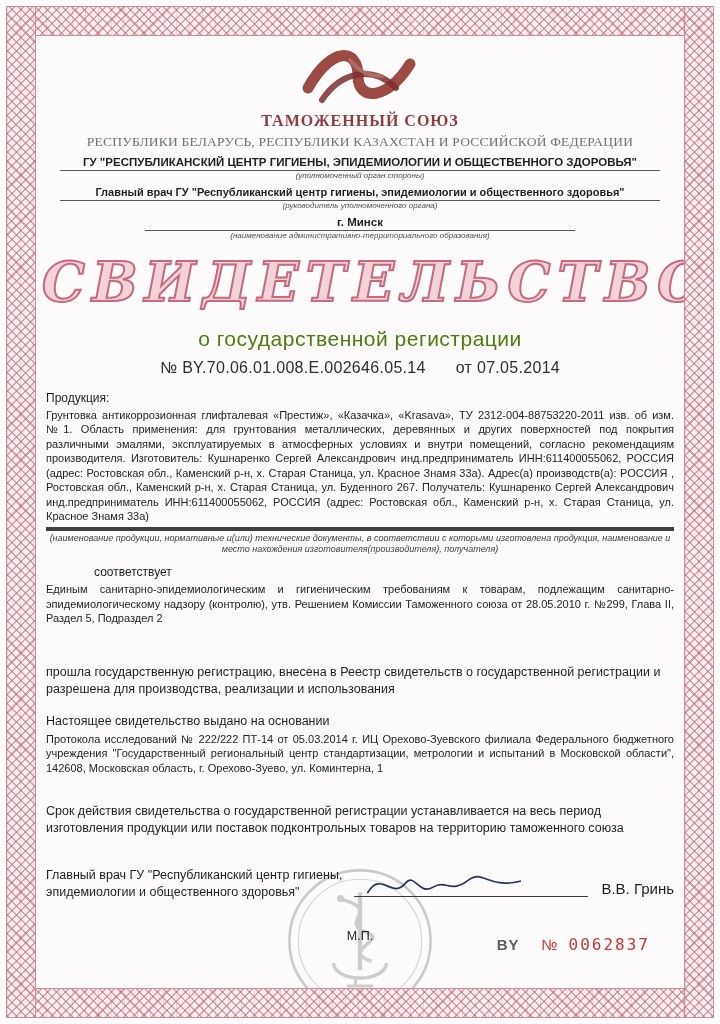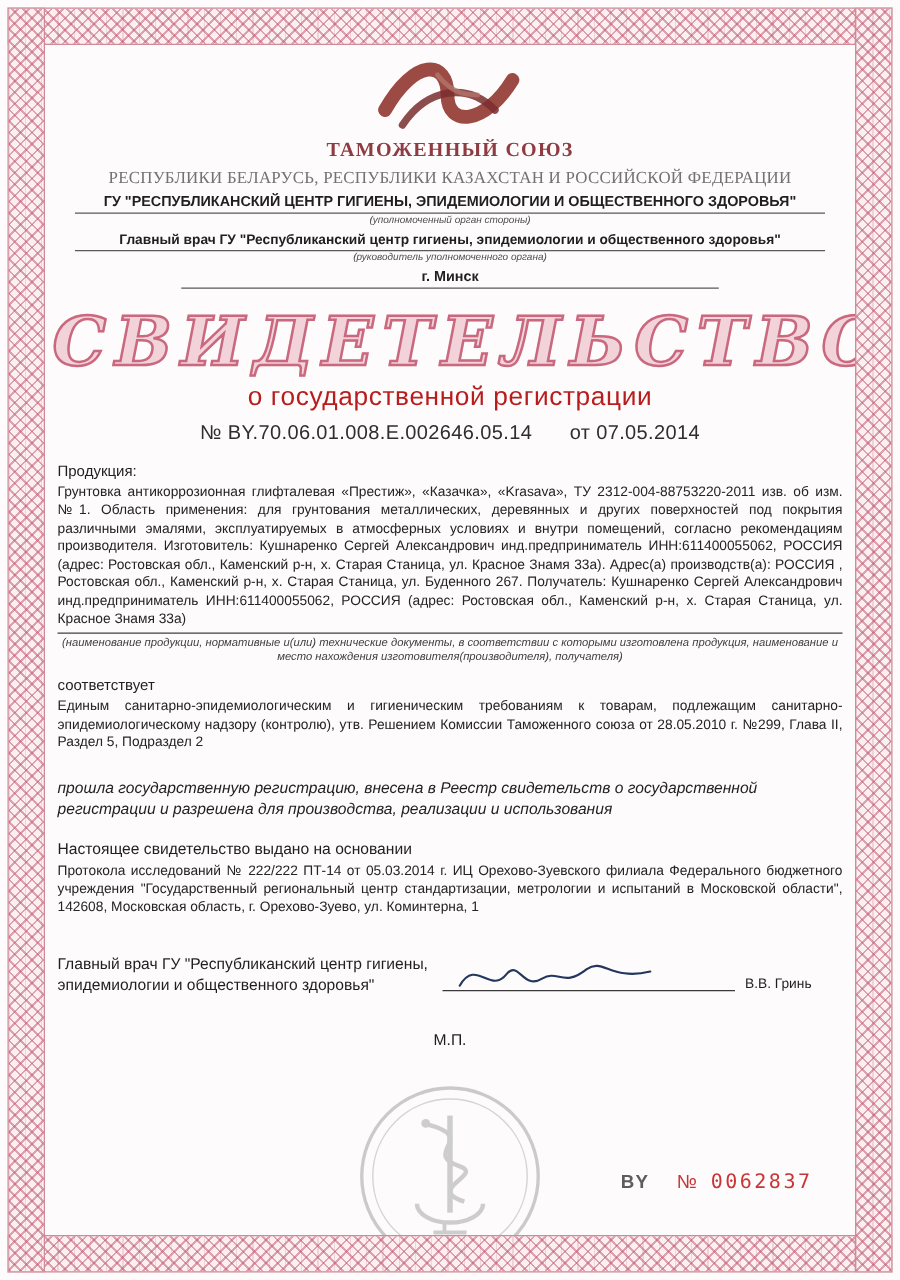--- a/index.html
+++ b/index.html
@@ -61,50 +61,50 @@
   
   .big-title {
     margin-top:14px;
     font-family:"DejaVu Serif", serif;
     font-weight:bold; font-style:italic;
     font-size:54px; line-height:1.05; letter-spacing:7px;
     color:var(--title_fill,#f3d3da);
     -webkit-text-stroke:2px var(--title_stroke,#c9687e);
     text-shadow:0 0 1px var(--title_stroke,#c9687e);
   }
-  .subtitle { font-size:21px; color:#b91c1c; margin-top:4px; letter-spacing:.5px; }
+  .subtitle { font-size:21px; color:#4d7c0f; margin-top:16px; letter-spacing:.5px; }
   .number-line { font-size:16px; color:#2e2e2e; margin-top:8px; letter-spacing:.3px; }
   .number-line .numdate { margin-left:30px; }
 
   
   .body-left { text-align:left; margin-top:14px; padding:0 4px; }
   .para-label { font-size:12px; color:#1f1f1f; margin-bottom:3px; }
   .para {
     font-size:11px; line-height:1.32; color:#242424; text-align:justify;
   }
-  .underlined { border-bottom:1px solid #404040; padding-bottom:3px; }
+  .underlined { border-bottom:4px solid #404040; padding-bottom:3px; }
   .caption-center {
     font-size:9px; font-style:italic; color:#3f3f3f;
     text-align:center; line-height:1.25; margin-top:2px;
   }
-  .gap-top    { margin-top:10px; }
-  .gap-top-lg { margin-top:20px;font-style:italic; }
+  .gap-top    { margin-top:10px;margin-left:48px; }
+  .gap-top-lg { margin-top:38px; }
   .gap-top-xl { margin-top:28px; }
   .para-main  { font-size:12.5px; line-height:1.35; color:#1f1f1f; }
   .para-main-label { font-size:12.5px; color:#1f1f1f; margin-top:16px; margin-bottom:4px; }
 
   
   .sign-row { display:flex; align-items:flex-end; margin-top:26px; }
   .sign-title { width:300px; font-size:12.5px; line-height:1.35; color:#1f1f1f; }
   .sign-line {
     flex:1; height:34px; margin:0 8px 4px 8px; position:relative;
     border-bottom:1px solid #3a3a3a;
   }
   .sign-line svg { position:absolute; left:10px; bottom:-6px; }
-  .sign-name { width:78px; font-size:11px; color:#1f1f1f; padding-bottom:4px; }
+  .sign-name { width:78px; font-size:15px; color:#1f1f1f; padding-bottom:4px;text-align:right; }
   .seal-mark { text-align:center; font-size:12.5px; color:#1f1f1f; margin-top:28px; }
 
   
   .watermark {
     position:absolute; z-index:0; left:50%; transform:translateX(-50%);
     bottom:8px; width:150px; height:150px; opacity:.55;
   }
   .serial {
     position:absolute; z-index:2; right:70px; bottom:70px;
     font-size:15px; letter-spacing:1px;padding-left:32px;
@@ -156,20 +156,21 @@
       <div class="field-caption">(уполномоченный орган стороны)</div>
     </div>
 
     <div class="field head">
       <div class="field-line">Главный врач ГУ "Республиканский центр гигиены, эпидемиологии и общественного здоровья"</div>
       <div class="field-caption">(руководитель уполномоченного органа)</div>
     </div>
 
     <div class="field city">
       <div class="field-line">г. Минск</div>
+      <div class="field-caption">(наименование административно-территориального образования)</div>
     </div>
 
     <div class="big-title">СВИДЕТЕЛЬСТВО</div>
     <div class="subtitle">о государственной регистрации</div>
     <div class="number-line">
       <span>№ BY.70.06.01.008.Е.002646.05.14</span><span class="numdate">от 07.05.2014</span>
     </div>
 
     <div class="body-left">
 
@@ -178,20 +179,21 @@
       <div class="caption-center">(наименование продукции, нормативные и(или) технические документы, в соответствии с которыми изготовлена продукция, наименование и место нахождения изготовителя(производителя), получателя)</div>
 
       <div class="para-label gap-top">соответствует</div>
       <p class="para">Единым санитарно-эпидемиологическим и гигиеническим требованиям к товарам, подлежащим санитарно-эпидемиологическому надзору (контролю), утв. Решением Комиссии Таможенного союза от 28.05.2010 г. №299, Глава II, Раздел 5, Подраздел 2</p>
 
       <p class="para-main gap-top-lg">прошла государственную регистрацию, внесена в Реестр свидетельств о государственной регистрации и разрешена для производства, реализации и использования</p>
 
       <div class="para-main-label">Настоящее свидетельство выдано на основании</div>
       <p class="para">Протокола исследований № 222/222 ПТ-14 от 05.03.2014 г. ИЦ Орехово-Зуевского филиала Федерального бюджетного учреждения "Государственный региональный центр стандартизации, метрологии и испытаний в Московской области", 142608, Московская область, г. Орехово-Зуево, ул. Коминтерна, 1</p>
 
+      <p class="para-main gap-top-xl">Срок действия свидетельства о государственной регистрации устанавливается на весь период изготовления продукции или поставок подконтрольных товаров на территорию таможенного союза</p>
 
       <div class="sign-row">
         <div class="sign-title">Главный врач ГУ "Республиканский центр гигиены, эпидемиологии и общественного здоровья"</div>
         <div class="sign-line">
           <svg viewBox="0 0 170 36" width="160" height="34">
             <path d="M4 26 C 18 2, 30 34, 44 16 C 54 4, 58 30, 74 20 C 88 12, 92 28, 112 12 C 126 2, 132 22, 166 14" stroke="#23365e" stroke-width="1.8" fill="none" stroke-linecap="round"></path>
           </svg>
         </div>
         <div class="sign-name">В.В. Гринь</div>
       </div>

